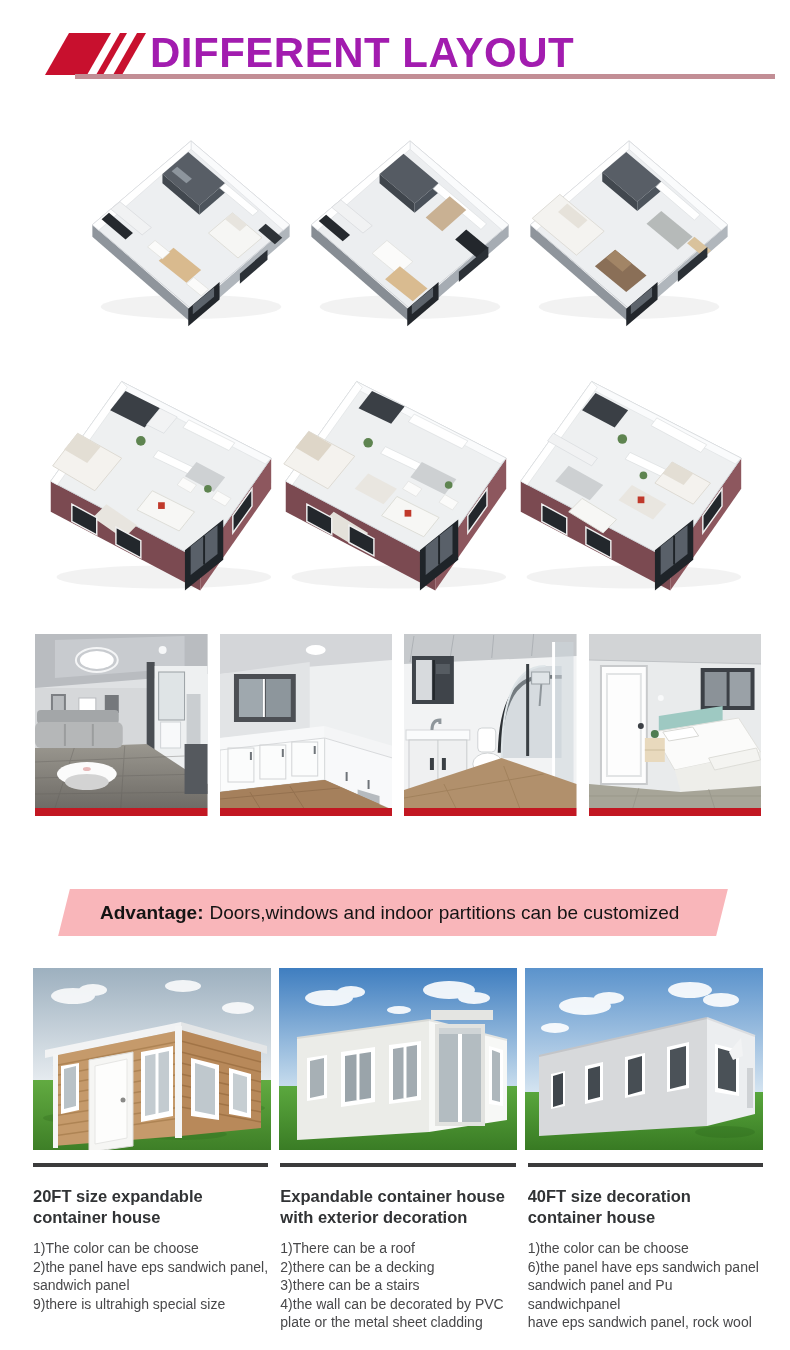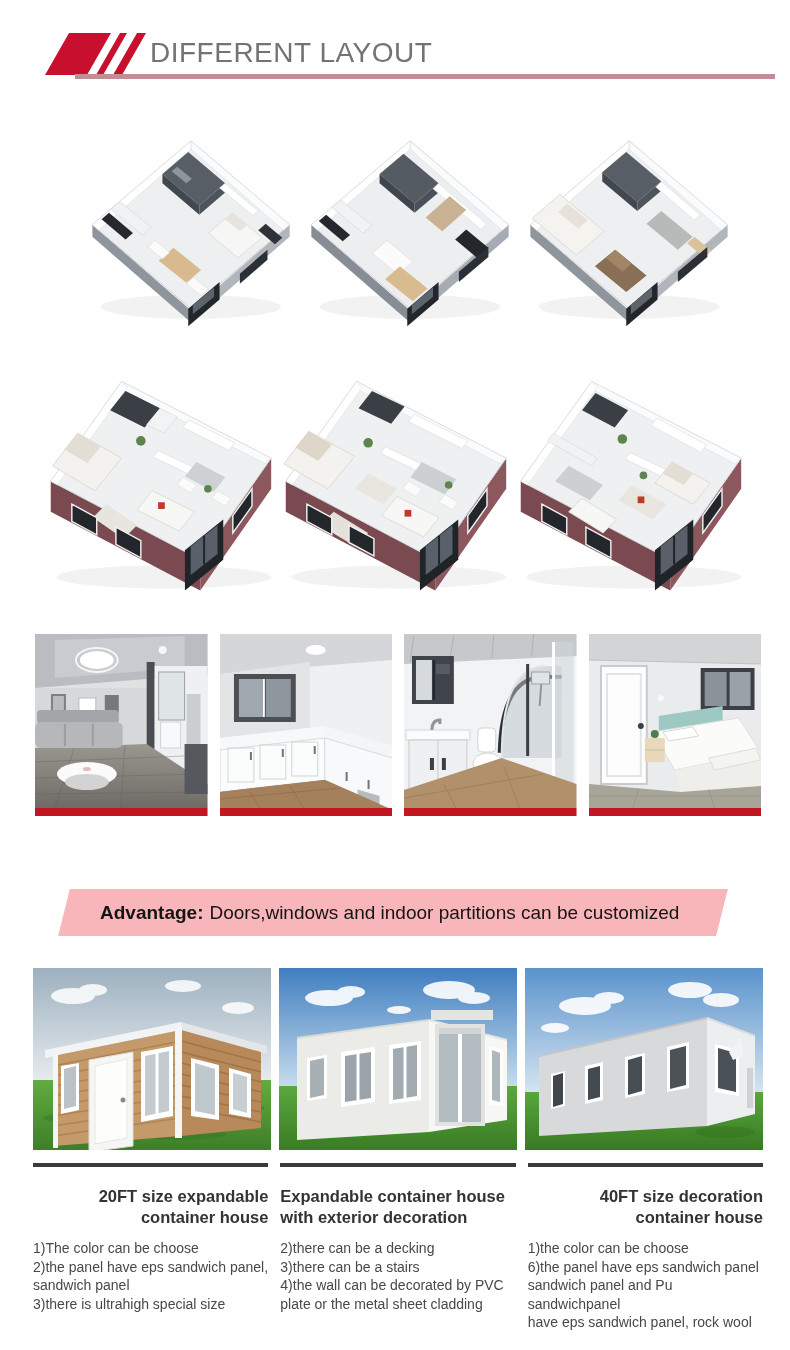--- a/index.html
+++ b/index.html
@@ -4,22 +4,22 @@
 <style>
   *{box-sizing:border-box;margin:0;padding:0}
   html,body{background:#ffffff}
   body{font-family:"Liberation Sans",sans-serif}
   .page{position:relative;width:790px;height:1350px;background:#fff;overflow:hidden}
 
   
   .header{position:absolute;top:30px;left:45px;width:730px;height:50px}
   .logo{position:absolute;left:0;top:2px;width:105px;height:44px}
   .hdr-underline{position:absolute;left:30px;top:44px;width:700px;height:5px;background:#c28e95}
-  .hdr-title{position:absolute;left:105px;top:0;font-size:28px;line-height:46px;font-weight:400;
-             letter-spacing:.5px;color:#737373;white-space:nowrap}
+  .hdr-title{position:absolute;left:105px;top:0;font-size:42px;line-height:46px;font-weight:700;
+             letter-spacing:.5px;color:#a21caf;white-space:nowrap}
 
   
   .plans-row1{position:absolute;top:128px;left:85px;width:650px;display:flex;gap:7px}
   .plans-row2{position:absolute;top:370px;left:45px;width:700px;display:flex;gap:5px}
   .plans-row1 .cell,.plans-row2 .cell{flex:1}
   .cell svg{display:block;width:100%;height:auto}
 
   .photos-row{position:absolute;top:634px;left:35px;width:726px;display:flex;gap:12px}
   .photo{flex:1;height:182px}
   .photo svg{display:block;width:100%;height:100%}
@@ -35,21 +35,21 @@
   .houses-row{position:absolute;top:968px;left:33px;width:730px;display:flex;gap:8px}
   .house{flex:1;height:182px}
   .house svg{display:block;width:100%;height:100%}
 
   
   .divider-row{position:absolute;top:1163px;left:33px;width:730px;display:flex;gap:12px}
   .divider-row .dv{flex:1;height:4px;background:#3b3b3c}
   .text-cols{position:absolute;top:1180px;left:33px;width:730px;display:flex;gap:12px}
   .tcol{flex:1}
   .tcol .ttl{font-weight:700;font-size:16.5px;line-height:21px;color:#313335;margin-top:6px;margin-bottom:11px}
-  .tcol.center .ttl{text-align:right}
+  .tcol.center .ttl{text-align:left}
   .feat{font-size:14px;line-height:18.5px;color:#48484a;white-space:pre-wrap}
 </style>
 </head>
 <body>
 
 <div class="page">
 
   <div class="header">
     <svg class="logo" viewBox="0 0 105 44">
       <polygon points="24,1 82,1 58,43 0,43" fill="#c8102e"></polygon>
@@ -568,28 +568,29 @@
   <div class="text-cols">
 
     <div class="tcol center">
       <div class="ttl">
         <div>20FT size expandable</div>
         <div>container house</div>
       </div>
       <div class="feat">1)The color can be choose</div>
       <div class="feat">2)the panel have eps sandwich panel,</div>
       <div class="feat">sandwich panel</div>
-      <div class="feat">3)there is ultrahigh special size</div>
+      <div class="feat">9)there is ultrahigh special size</div>
     </div>
 
     <div class="tcol">
       <div class="ttl">
         <div>Expandable container house</div>
         <div>with exterior decoration</div>
       </div>
+      <div class="feat">1)There can be a roof</div>
       <div class="feat">2)there can be a decking</div>
       <div class="feat">3)there can be a stairs</div>
       <div class="feat">4)the wall can be decorated by PVC</div>
       <div class="feat">plate or the metal sheet cladding</div>
     </div>
 
     <div class="tcol center">
       <div class="ttl">
         <div>40FT size decoration</div>
         <div>container house</div>

